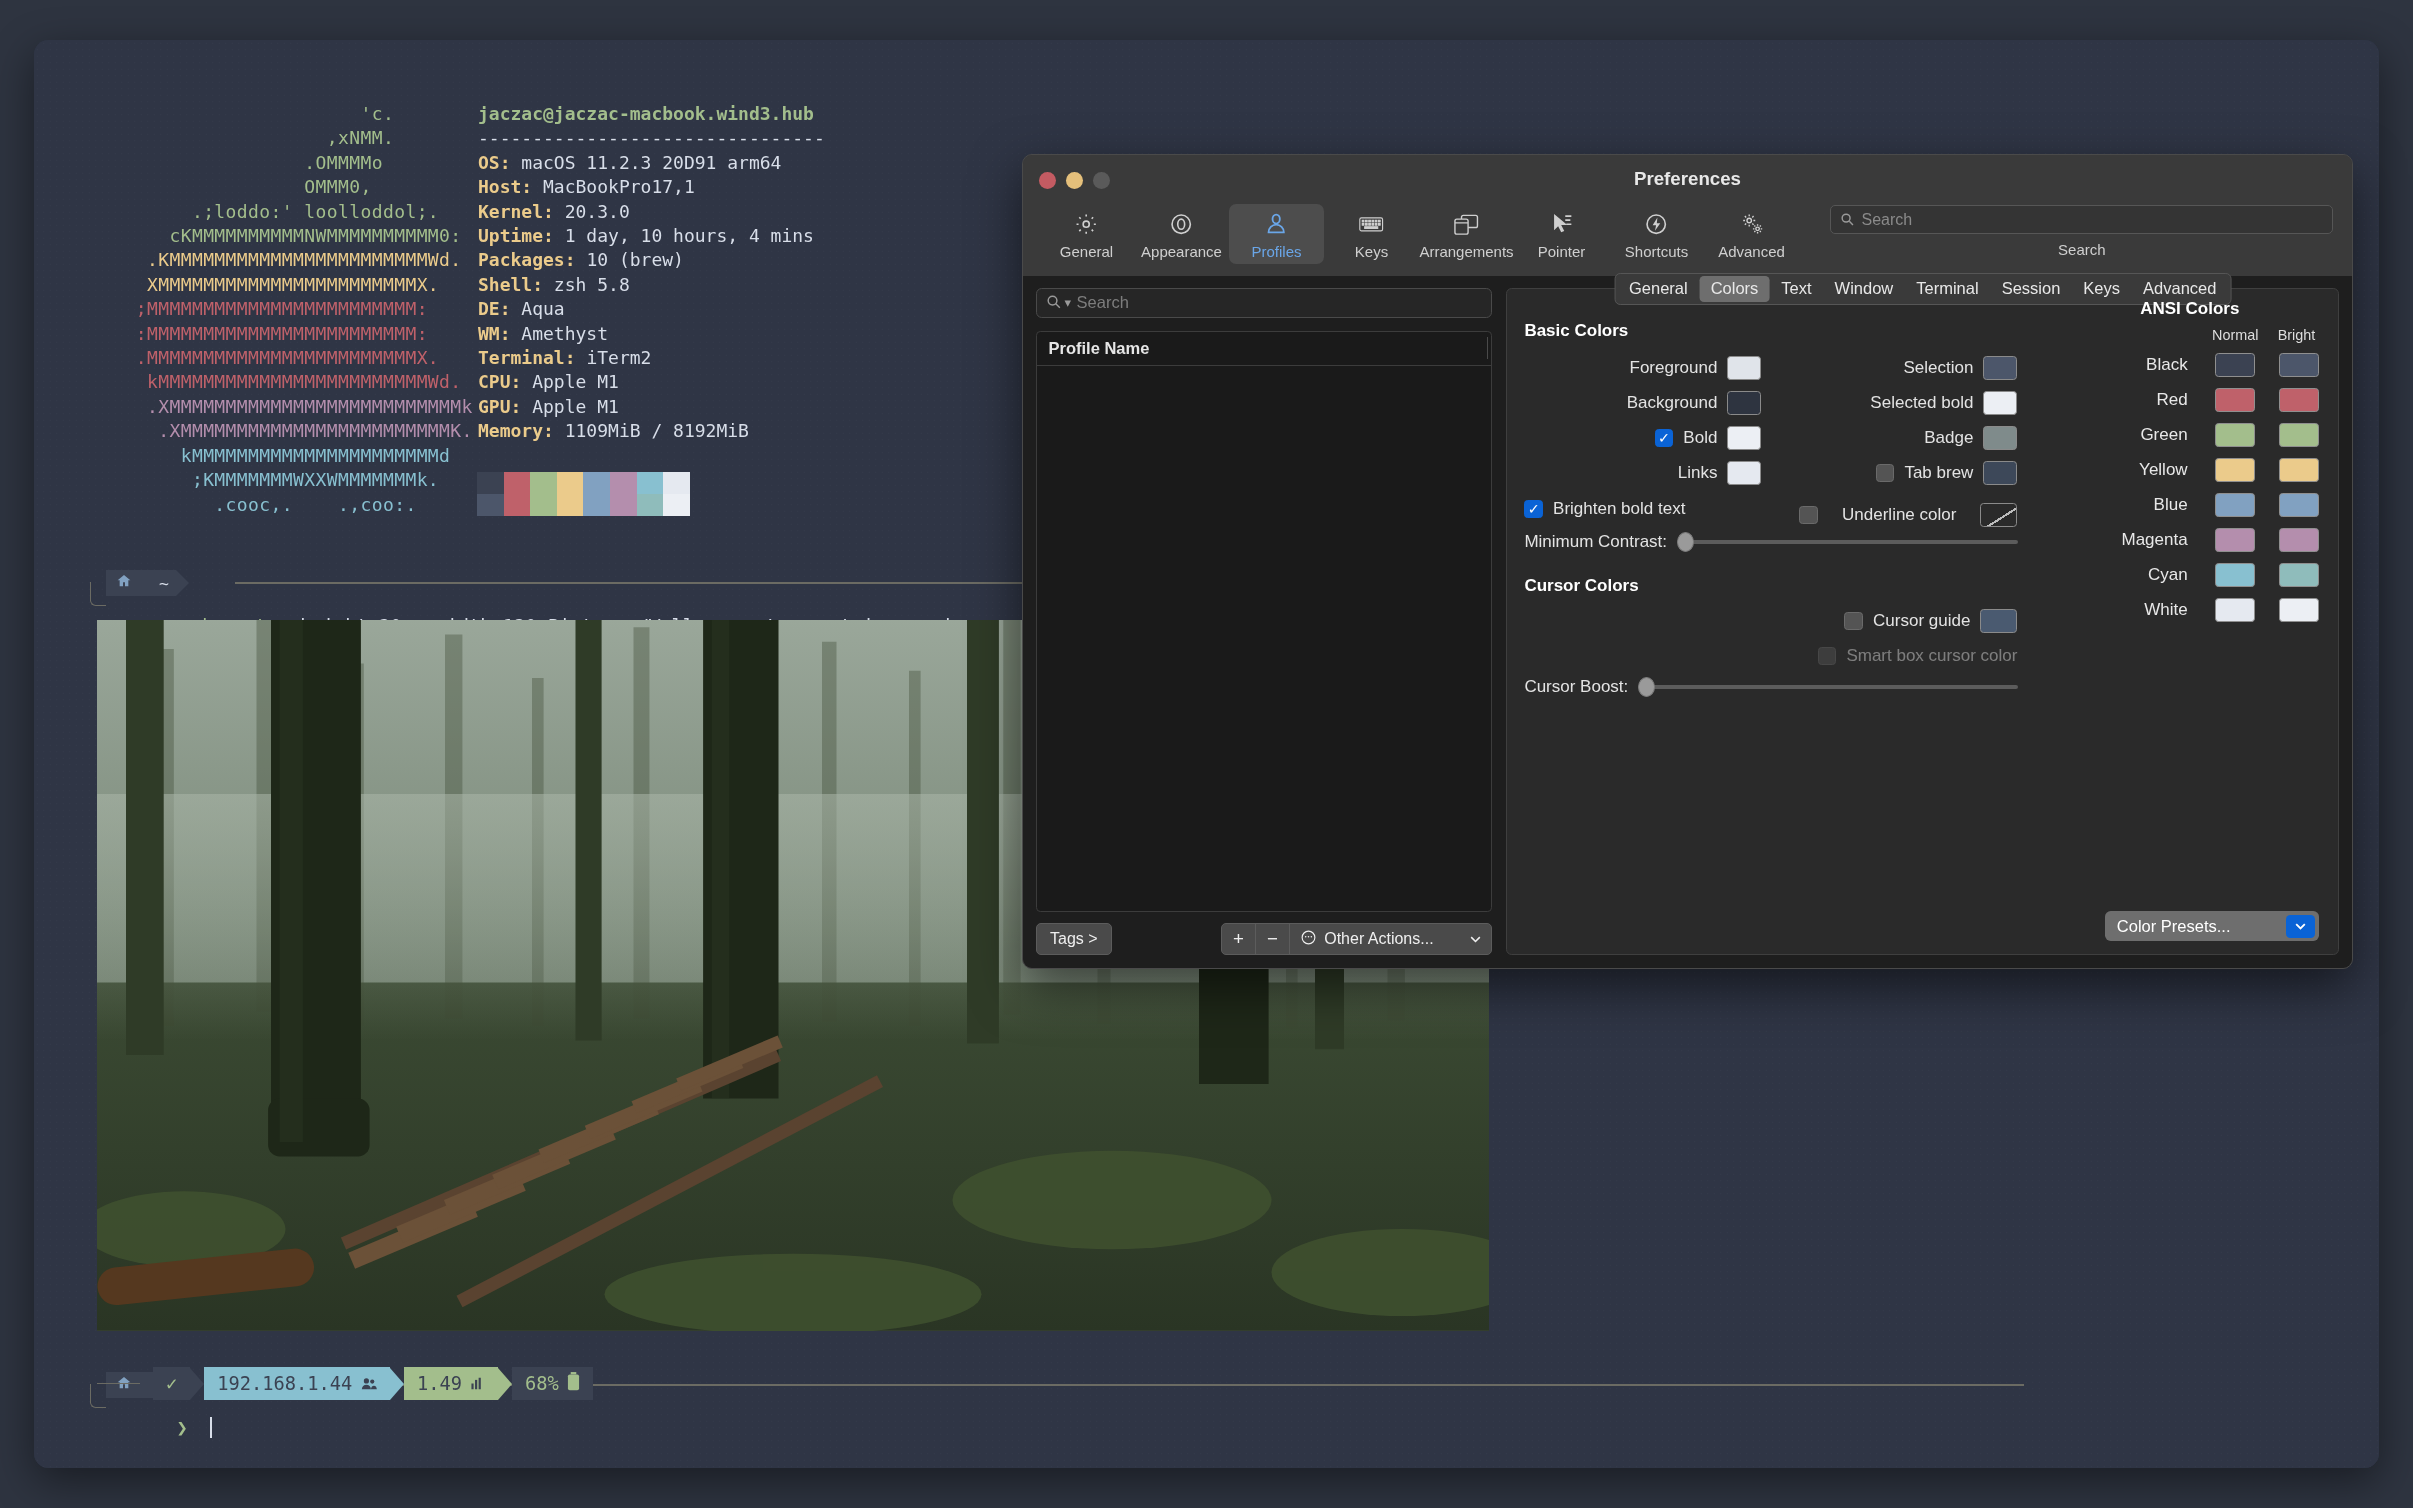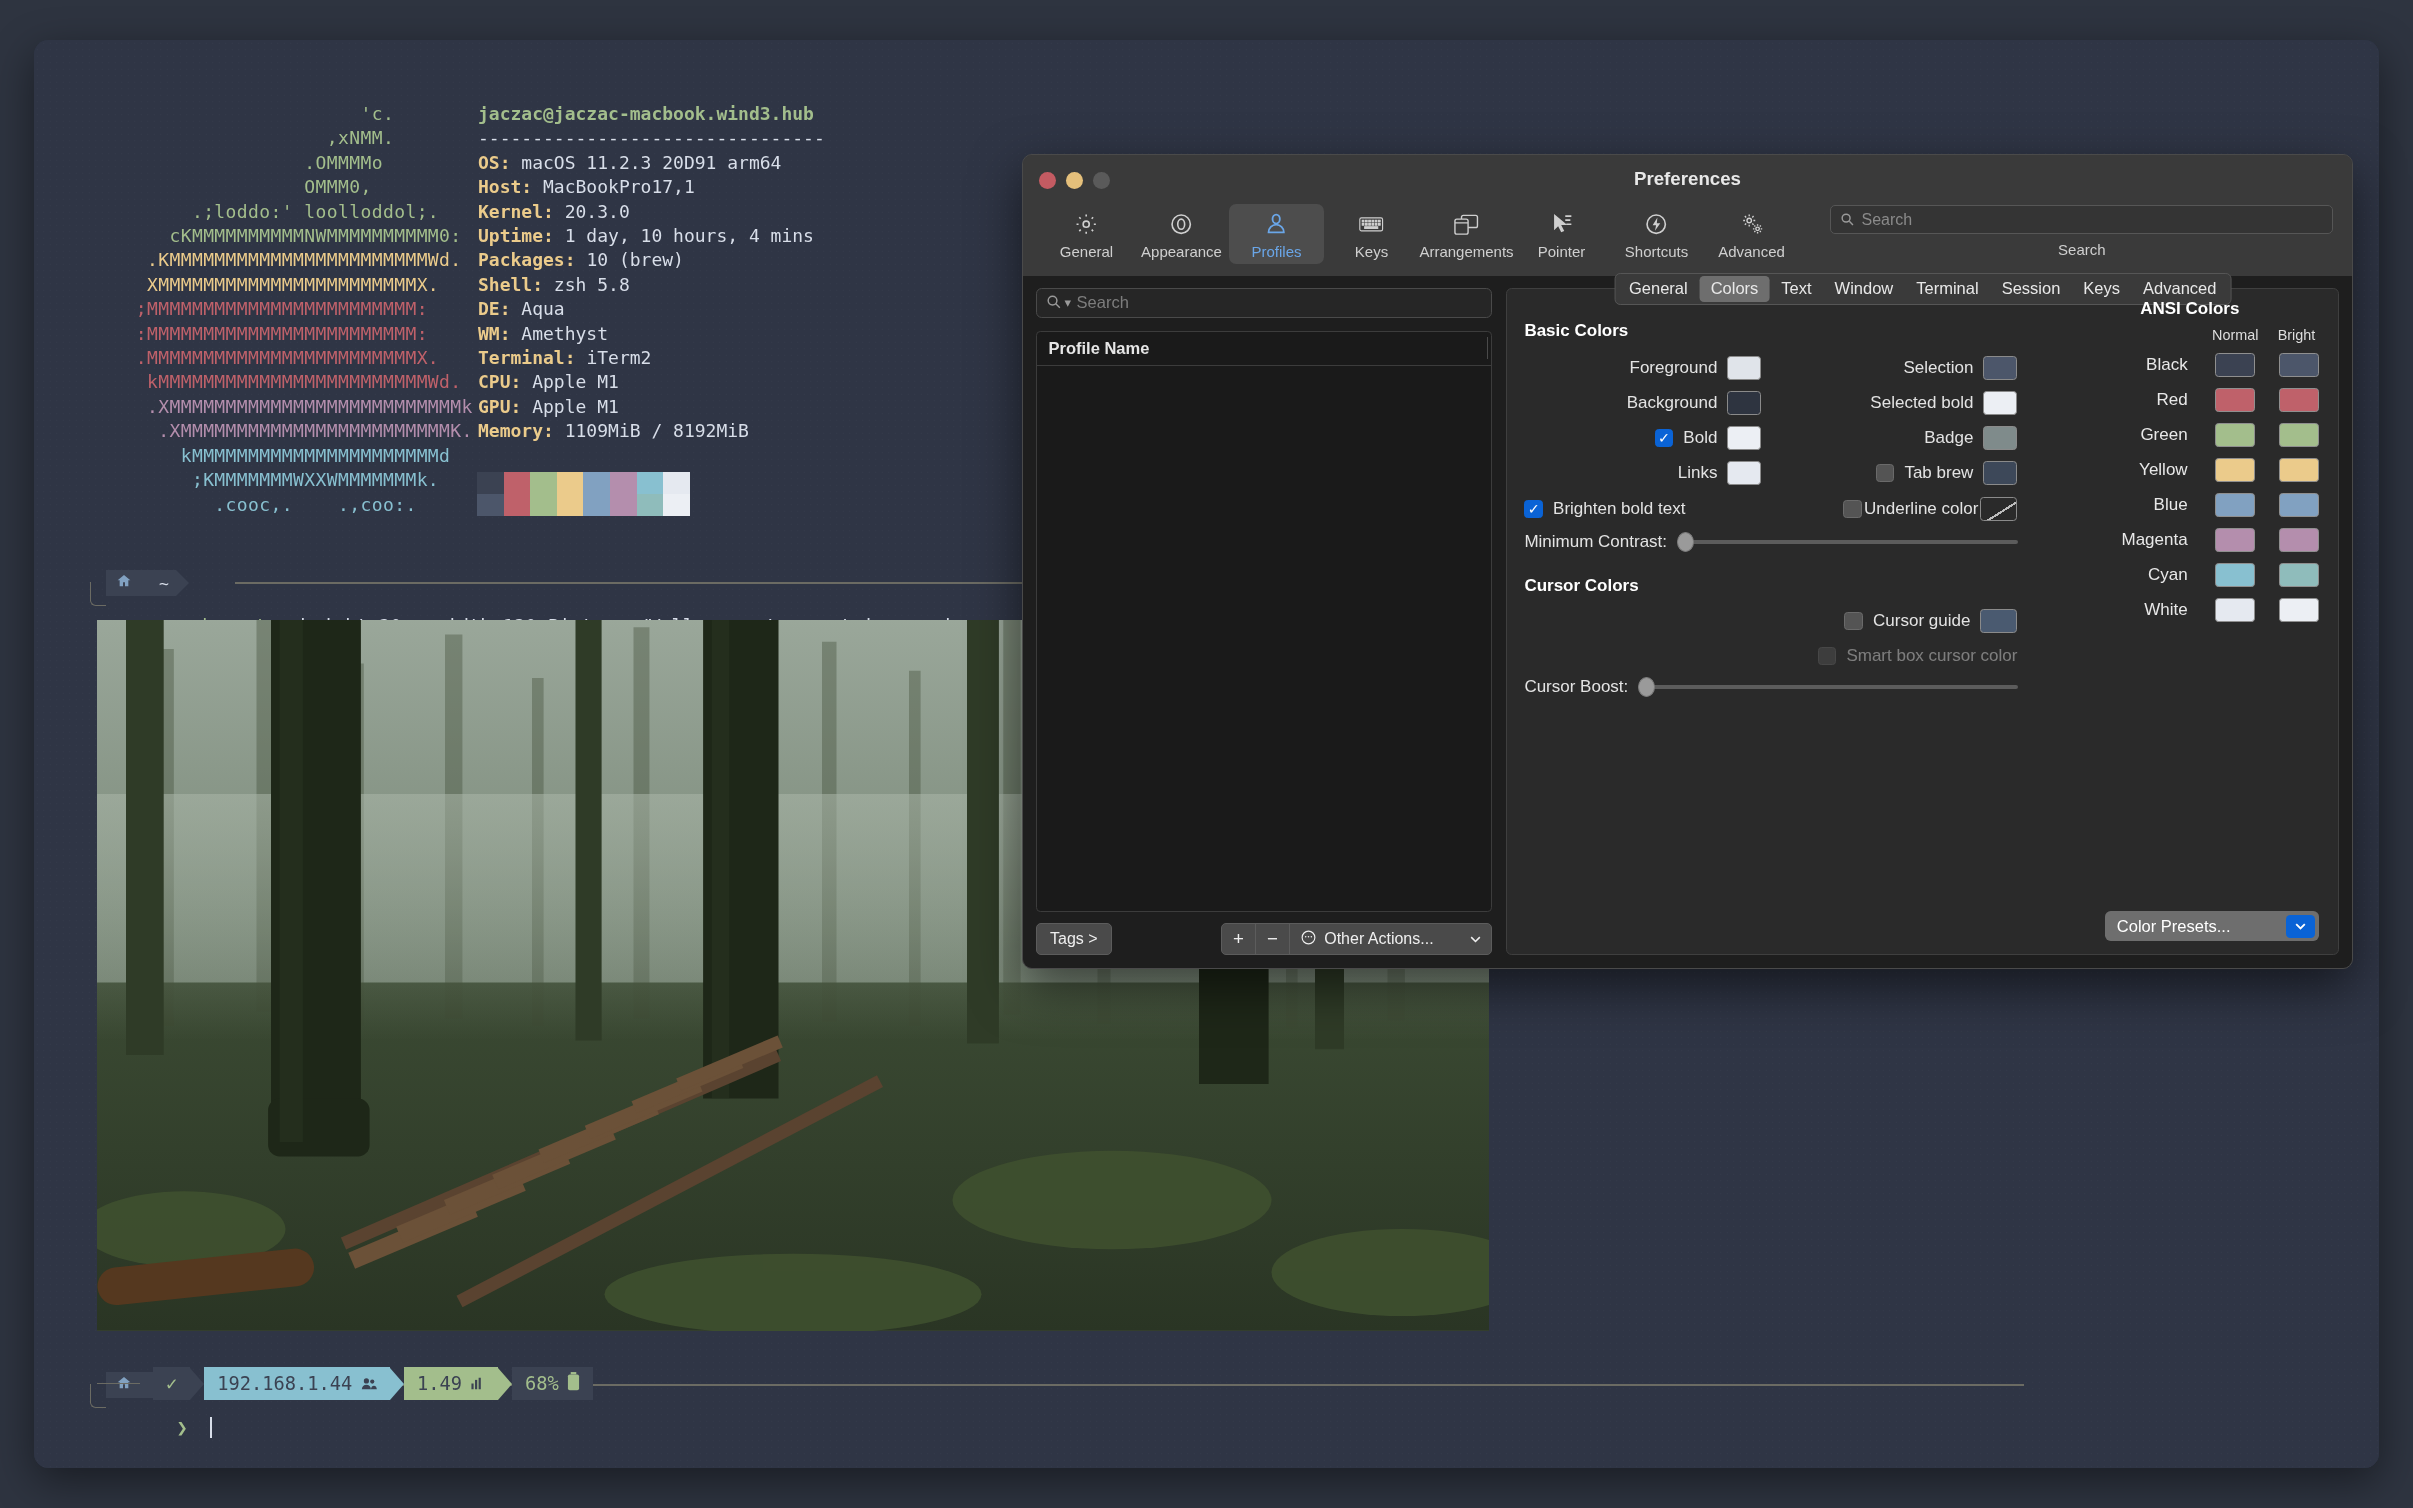--- a/index.html
+++ b/index.html
@@ -828,21 +828,21 @@
                 <div class="swatch" style="background: rgb(61, 72, 89);"></div>
               </div>
             </div>
 
           <div class="row" style="position:absolute;left:17px;top:203px;gap:10px;">
             <div class="cb on">
                 <span class="tick">✓</span>
               </div>
             <span class="lbl">Brighten bold text</span>
           </div>
-          <div class="row" style="position:absolute;left:273px;top:203px;gap:2px;justify-content:flex-end;width:237px;">
+          <div class="row" style="position:absolute;left:273px;top:209px;gap:24px;justify-content:flex-end;width:237px;">
             <div class="cb"></div>
             <span class="lbl">Underline color</span>
             <div class="swatch wide diag"></div>
           </div>
 
           <div class="slider-row" style="position:absolute;left:17px;top:243px;width:494px;">
             <span class="slider-label">Minimum Contrast:</span>
             <div class="slider">
               <div class="track"></div>
               <div class="knob"></div>

